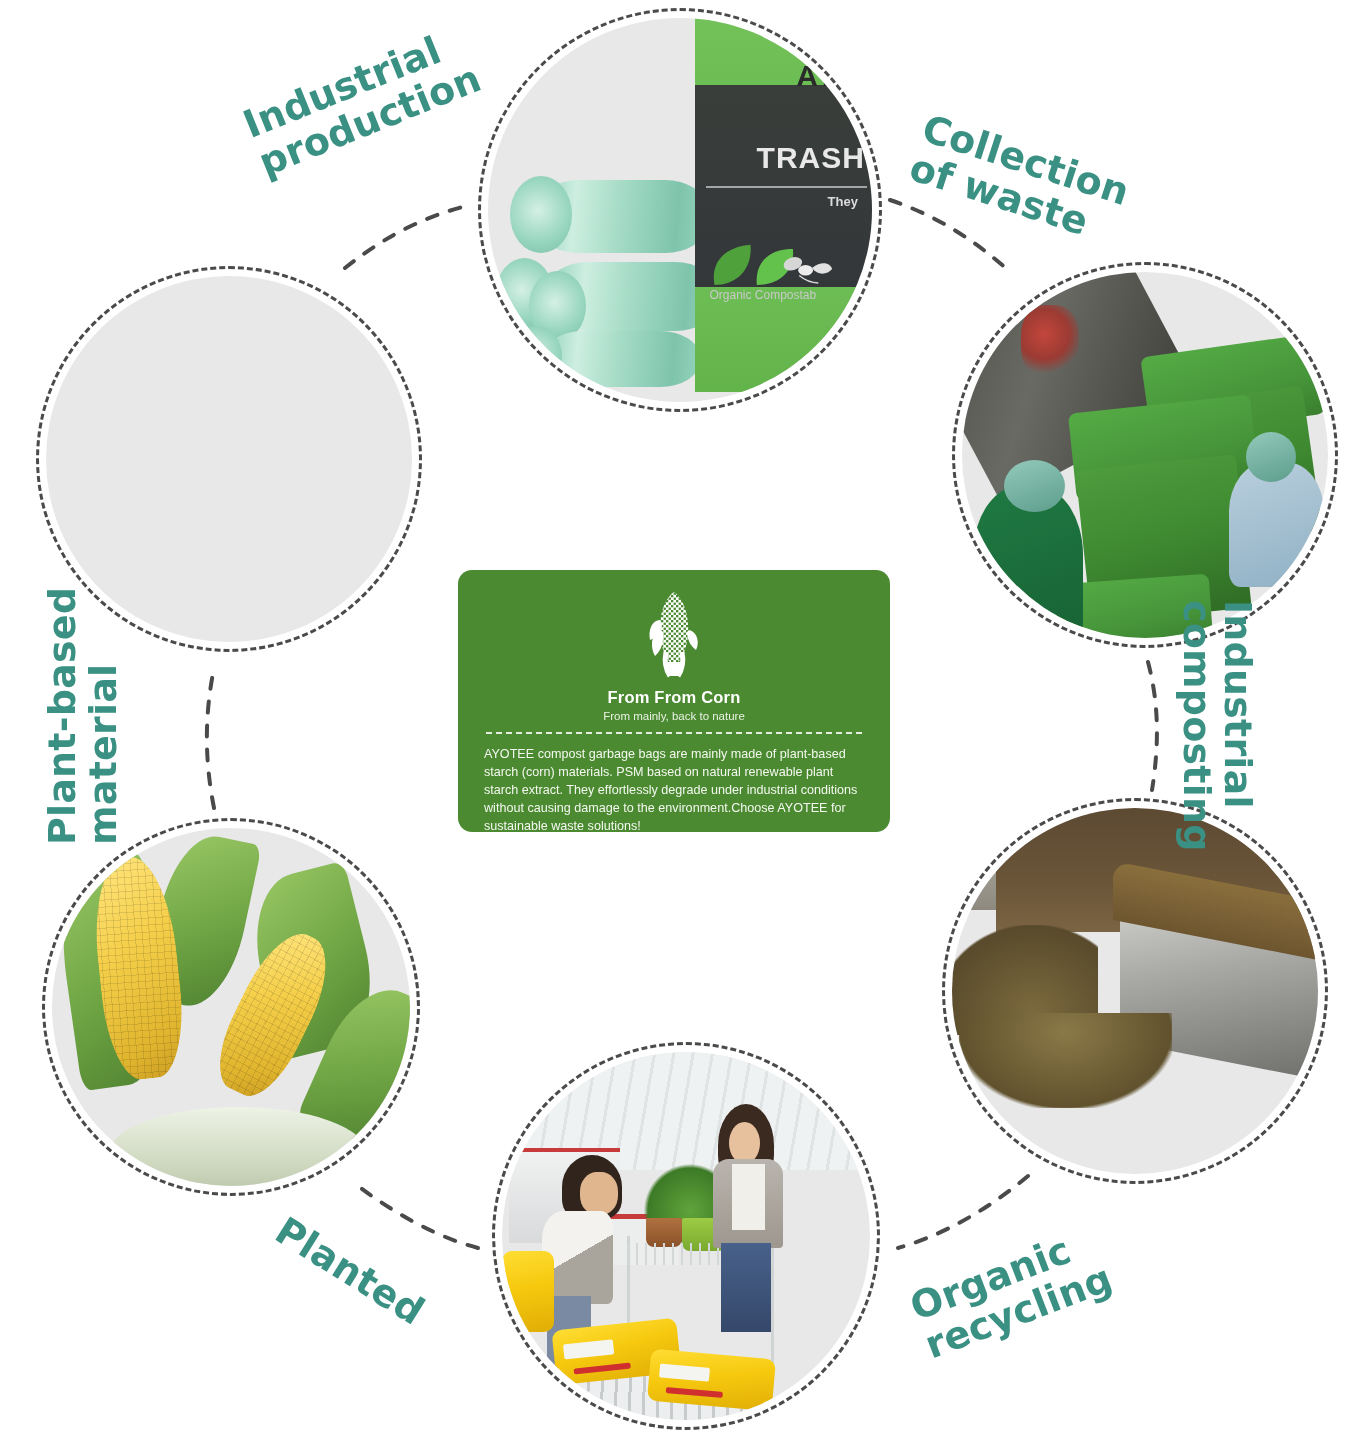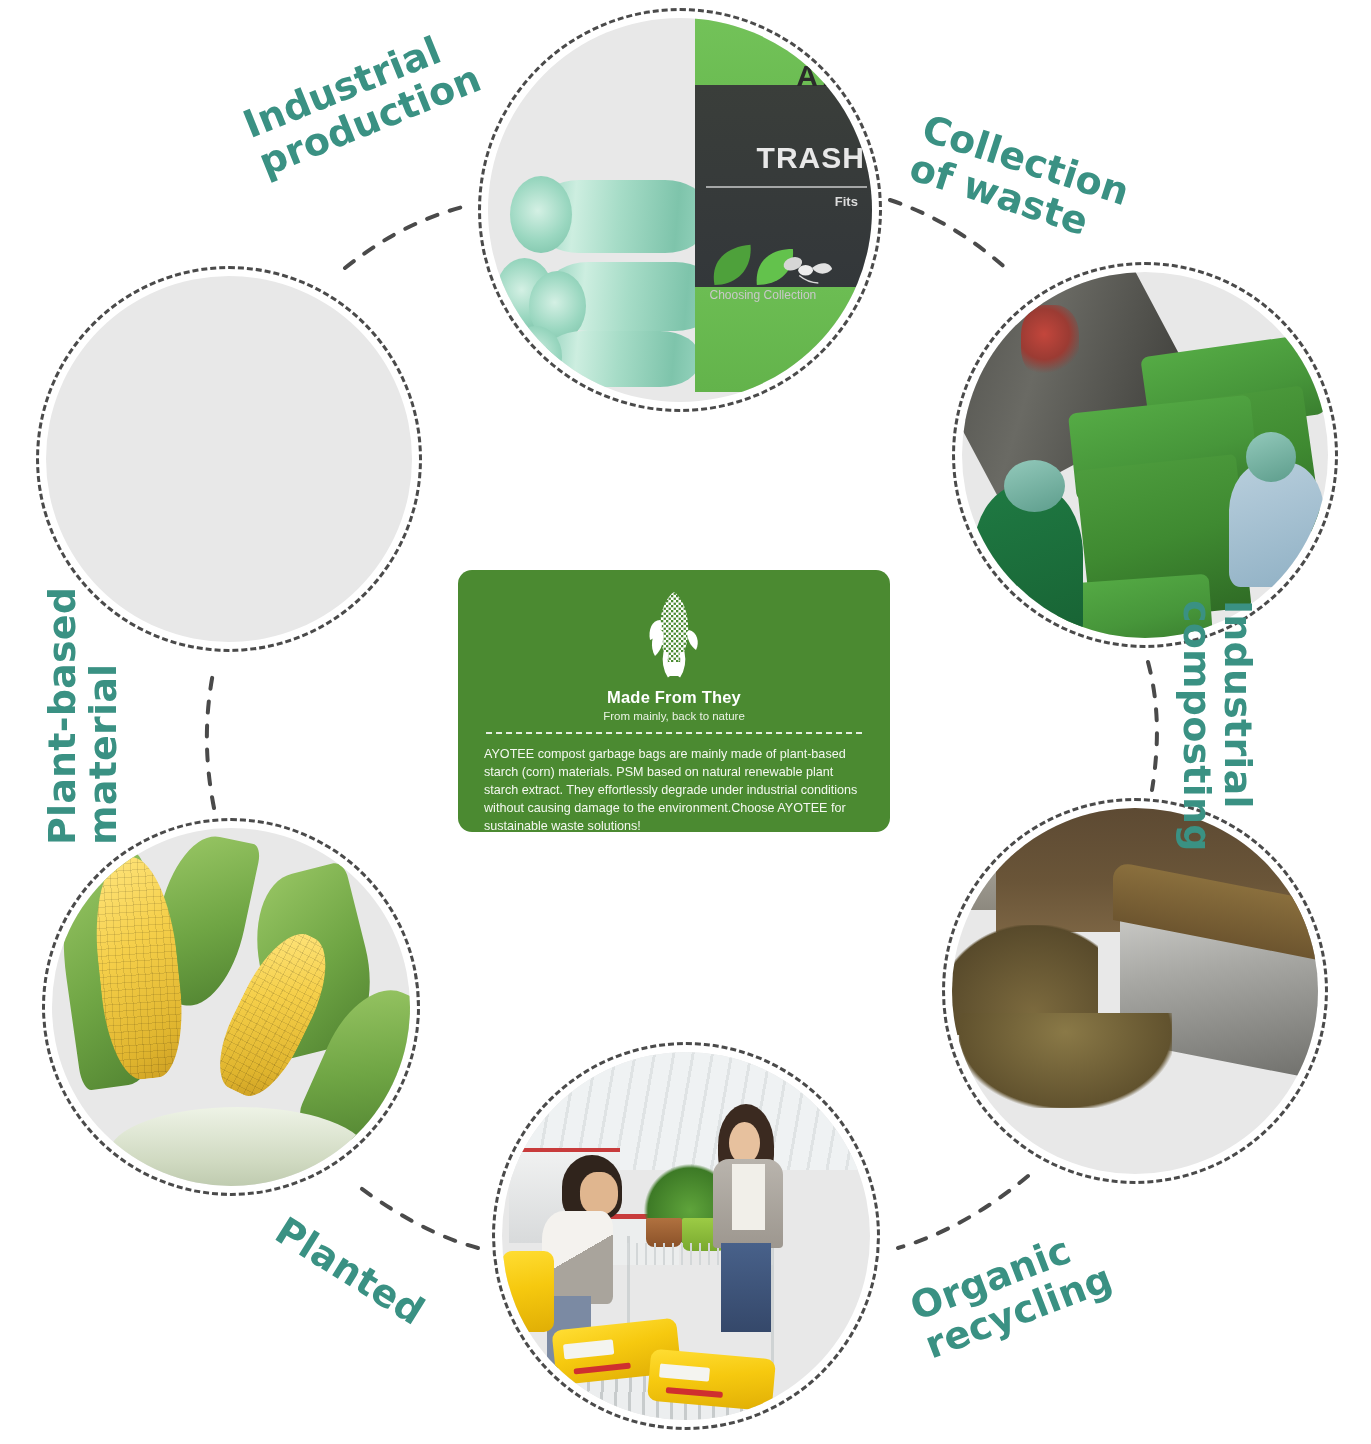--- a/index.html
+++ b/index.html
@@ -395,30 +395,30 @@
         <div class="roll cap" style="left:0%;  top:40%; width:24%; height:33%;"></div>
         <div class="roll cap" style="left:14%; top:46%; width:24%; height:33%;"></div>
         <div class="roll" style="left:20%; top:74%; width:66%; height:26%;"></div>
         <div class="roll cap" style="left:6%;  top:72%; width:22%; height:28%;"></div>
       </div>
 
       <div class="box">
         <div class="box-brand">AYO</div>
         <div class="box-trash">TRASH</div>
         <div class="box-rule"></div>
-        <div class="box-fits">Fits</div>
+        <div class="box-fits">They</div>
         <svg class="leafmark" viewBox="0 0 120 46">
           <path d="M8 42 C4 20 18 6 42 4 C44 26 30 42 8 42 Z" fill="#4ea13b"></path>
           <path d="M48 42 C46 22 58 8 82 8 C84 28 70 42 48 42 Z" fill="#63c24c"></path>
           <ellipse cx="82" cy="22" rx="9" ry="6" fill="#d6d6d6" transform="rotate(-18 82 22)"></ellipse>
           <ellipse cx="94" cy="28" rx="7" ry="5" fill="#ededed"></ellipse>
           <path d="M100 26 C110 18 118 22 119 27 C114 33 105 33 100 26 Z" fill="#e2e2e2"></path>
           <path d="M88 33 C94 38 100 40 106 40" stroke="#d8d8d8" stroke-width="1.4" fill="none"></path>
         </svg>
-        <div class="box-tag">Choosing Collection</div>
+        <div class="box-tag">Organic Compostab</div>
       </div>
     </div>
   </div>
 
   <div class="node" id="node-collection">
     <div class="photo ph-collection">
       <div class="truckbed"></div>
       <div class="debris"></div>
       <div class="lid" style="left:50%; top:20%; width:48%; height:22%; transform:rotate(-8deg);"></div>
       <div class="bin" style="left:52%; top:34%; width:44%; height:40%; transform:rotate(-8deg);"></div>
@@ -523,19 +523,19 @@
           <rect width="2.3" height="2.3" x="2.6" y="2.6" fill="#4b8a31"></rect>
         </pattern>
       </defs>
       <path d="M28 2 C39 10 43 28 42 44 C41 58 36 70 28 76 C20 70 15 58 14 44 C13 28 17 10 28 2 Z" fill="url(#kern)"></path>
       <path d="M14 30 C6 30 2 40 4 50 C10 48 14 42 16 36 Z" fill="#ffffff"></path>
       <path d="M13 38 C5 44 4 58 9 66 C16 60 18 50 17 42 Z" fill="#ffffff"></path>
       <path d="M43 40 C51 42 54 52 50 60 C44 56 41 48 41 42 Z" fill="#ffffff"></path>
       <path d="M22 72 h12 v14 h-12 z" fill="#ffffff"></path>
       <path d="M20 62 C18 72 20 80 24 86 M36 62 C38 72 36 80 32 86" stroke="#ffffff" stroke-width="5" fill="none"></path>
     </svg>
-    <p class="card-title">Made From They</p>
+    <p class="card-title">From From Corn</p>
     <p class="card-sub">From mainly, back to nature</p>
     <div class="card-divider"></div>
     <p class="card-body">AYOTEE compost garbage bags are mainly made of plant-based starch (corn) materials. PSM based on natural renewable plant starch extract.  They effortlessly degrade under industrial conditions without causing damage to the environment.Choose AYOTEE for sustainable waste solutions!</p>
   </div>
 
 </div>
 
 </body></html>

